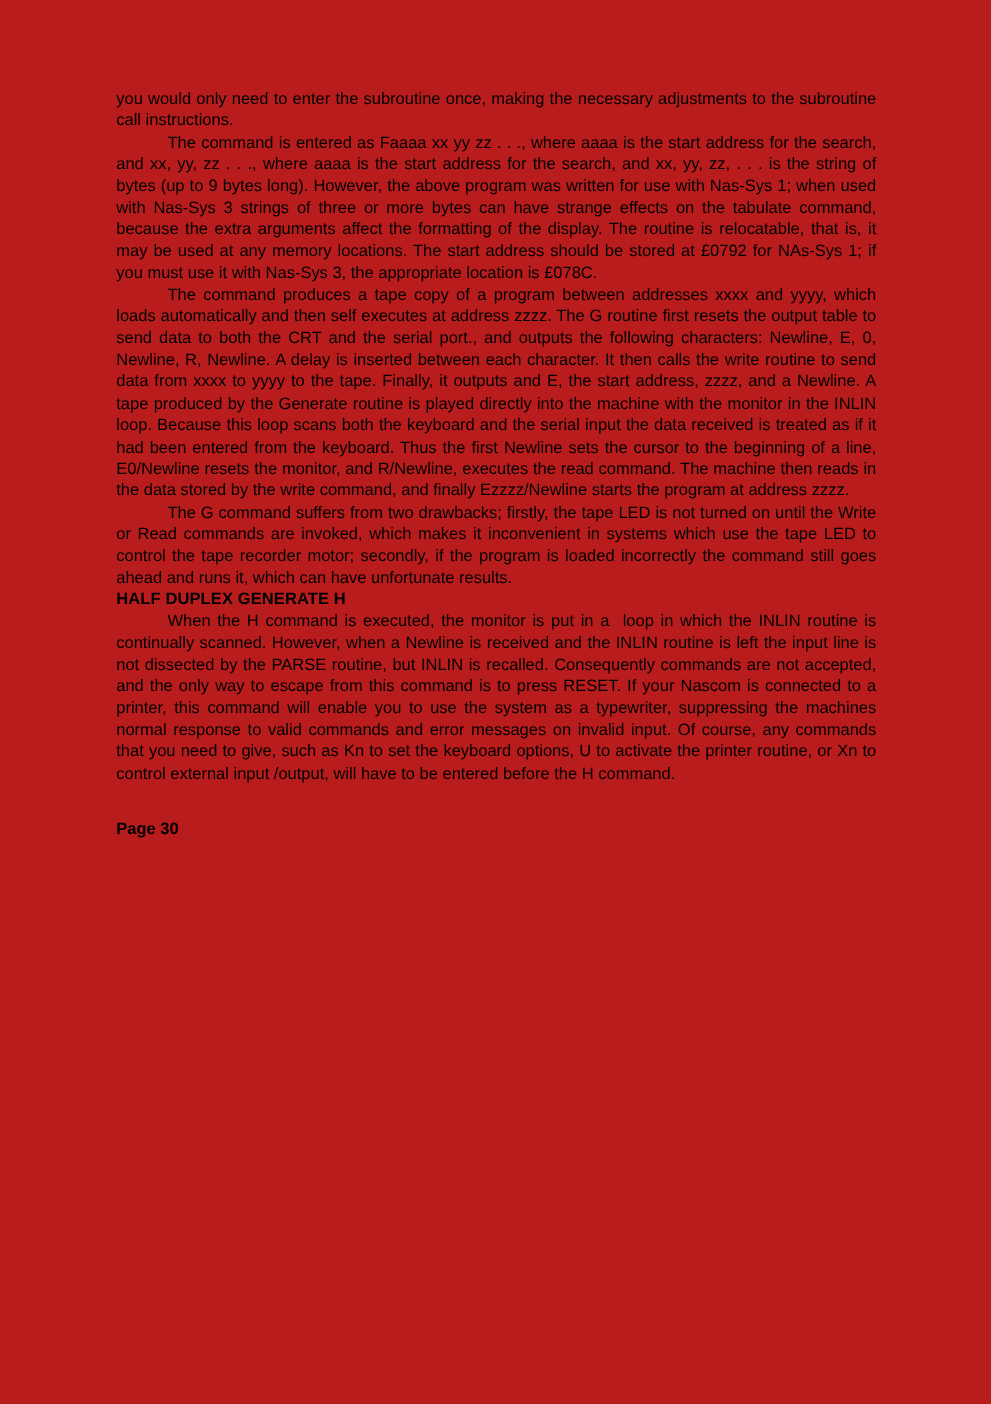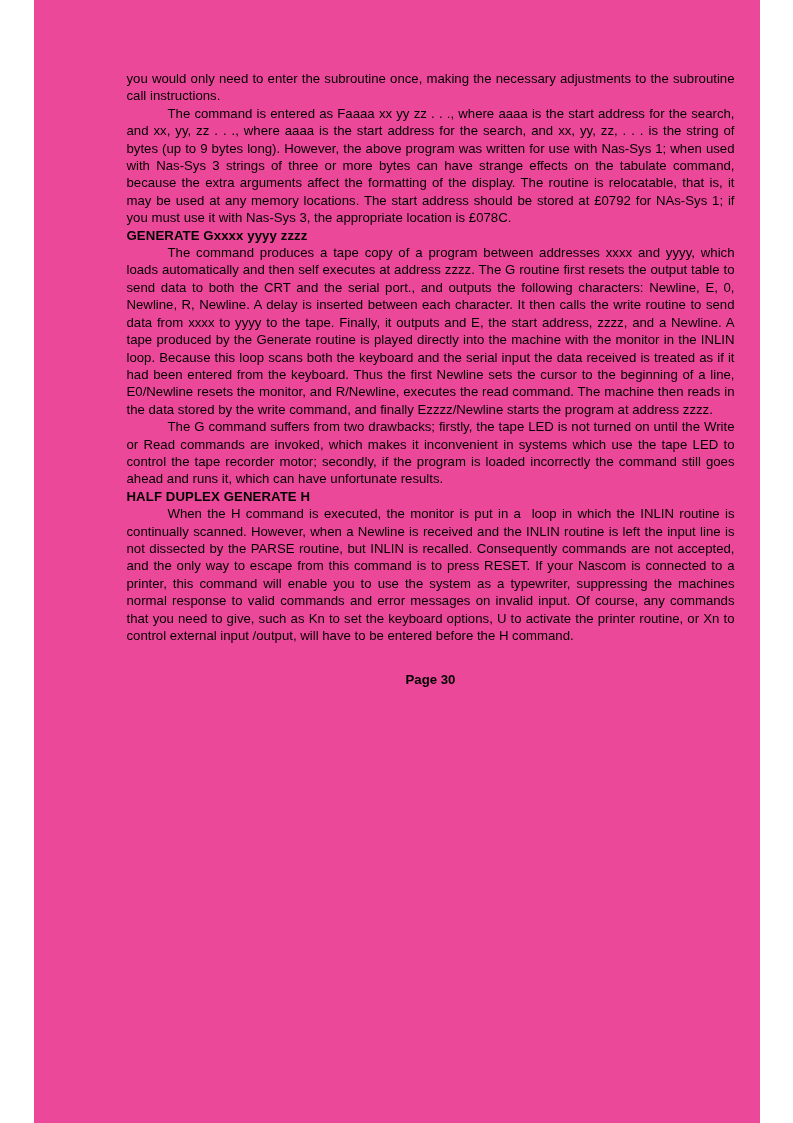--- a/index.html
+++ b/index.html
@@ -7,24 +7,24 @@
     margin: 0;
     padding: 0;
     background: #ffffff;
   }
   body {
     font-family: "Liberation Sans", sans-serif;
     color: #000000;
   }
   .page {
     position: relative;
-    width: 726px;
+    width: 793px;
     height: 1123px;
     margin: 0 auto;
-    background: #ec4899;
+    background: #b91c1c;
     overflow: hidden;
     box-sizing: border-box;
     padding-left: 20px;
   }
   .content {
     position: absolute;
     left: 93px;
     top: 70px;
     width: 608px;
   }
@@ -56,34 +56,33 @@
     margin-top: 38px;
   }
   .gap-heading-after {
     margin-top: 20px;
   }
   .footer {
     margin-top: 27px;
     font-size: 13.2px;
     line-height: 17.4px;
     font-weight: bold;
-    text-align: center;
+    text-align: left;
   }
 </style>
 </head>
 <body>
 
 <div class="page">
   <div class="content">
 
     <p class="body-text">you would only need to enter the subroutine once, making the necessary adjustments to the subroutine call instructions.</p>
 
     <p class="body-text indented gap-para">The command is entered as Faaaa xx yy zz . . ., where aaaa is the start address for the search, and xx, yy, zz . . ., where aaaa is the start address for the search, and xx, yy, zz, . . . is the string of bytes (up to 9 bytes long). However, the above program was written for use with Nas-Sys 1; when used with Nas-Sys 3 strings of three or more bytes can have strange effects on the tabulate command, because the extra arguments affect the formatting of the display. The routine is relocatable, that is, it may be used at any memory locations. The start address should be stored at £0792 for NAs-Sys 1; if you must use it with Nas-Sys 3, the appropriate location is £078C.</p>
 
-    <h2 class="section-heading gap-heading-before">GENERATE Gxxxx yyyy zzzz</h2>
 
     <p class="body-text indented gap-heading-after">The command produces a tape copy of a program between addresses xxxx and yyyy, which loads automatically and then self executes at address zzzz. The G routine first resets the output table to send data to both the CRT and the serial port., and outputs the following characters: Newline, E, 0, Newline, R, Newline. A delay is inserted between each character. It then calls the write routine to send data from xxxx to yyyy to the tape. Finally, it outputs and E, the start address, zzzz, and a Newline. A tape produced by the Generate routine is played directly into the machine with the monitor in the INLIN loop. Because this loop scans both the keyboard and the serial input the data received is treated as if it had been entered from the keyboard. Thus the first Newline sets the cursor to the beginning of a line, E0/Newline resets the monitor, and R/Newline, executes the read command. The machine then reads in the data stored by the write command, and finally Ezzzz/Newline starts the program at address zzzz.</p>
 
     <p class="body-text indented gap-para">The G command suffers from two drawbacks; firstly, the tape LED is not turned on until the Write or Read commands are invoked, which makes it inconvenient in systems which use the tape LED to control the tape recorder motor; secondly, if the program is loaded incorrectly the command still goes ahead and runs it, which can have unfortunate results.</p>
 
     <h2 class="section-heading gap-heading-before">HALF DUPLEX GENERATE H</h2>
 
     <p class="body-text indented gap-heading-after">When the H command is executed, the monitor is put in a  loop in which the INLIN routine is continually scanned. However, when a Newline is received and the INLIN routine is left the input line is not dissected by the PARSE routine, but INLIN is recalled. Consequently commands are not accepted, and the only way to escape from this command is to press RESET. If your Nascom is connected to a printer, this command will enable you to use the system as a typewriter, suppressing the machines normal response to valid commands and error messages on invalid input. Of course, any commands that you need to give, such as Kn to set the keyboard options, U to activate the printer routine, or Xn to control external input /output, will have to be entered before the H command.</p>
 
     <div class="footer">Page 30</div>

